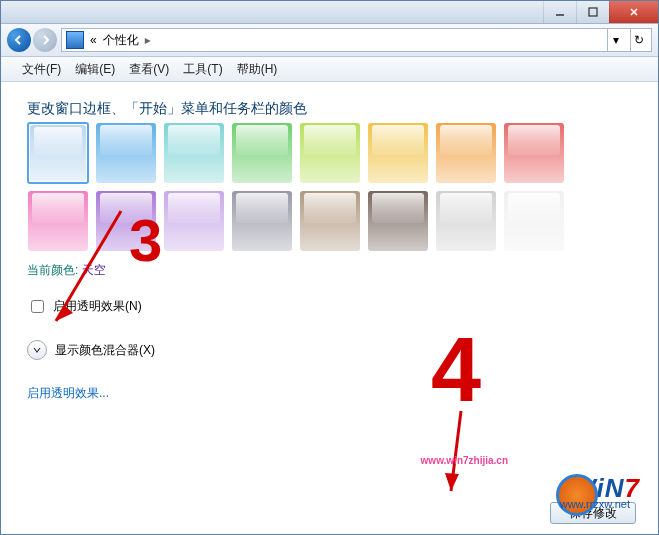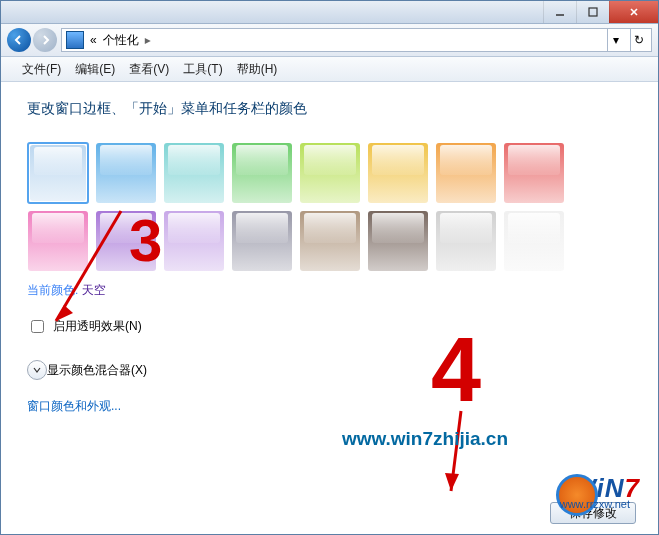--- a/index.html
+++ b/index.html
@@ -14,41 +14,41 @@
 .nav-arrow.dis { background:radial-gradient(circle at 30% 30%,#d0dae5,#9fb2c9); }
 .breadcrumb { flex:1; height:22px; background:#fff; border:1px solid #a9b8cc; display:flex; align-items:center; padding:0 4px; gap:6px; font-size:12px; }
 .breadcrumb .bc-icon { width:16px; height:16px; background:linear-gradient(#6fb7ff,#2b72c4); border:1px solid #12518e; }
 .breadcrumb .sep { color:#666; }
 .bc-drop { width:16px; height:22px; display:flex; align-items:center; justify-content:center; border-left:1px solid #a9b8cc; }
 .searchbox { width:210px; height:22px; background:#fff; border:1px solid #a9b8cc; display:flex; align-items:center; padding:0 4px; color:#888; gap:4px; }
 .searchbox input { border:0; outline:0; flex:1; font-size:12px; color:#888; font-style:italic; font-family:inherit; }
 .menubar { height:24px; background:linear-gradient(#f9fbfd,#e8eef5); border-bottom:1px solid #c7d3e2; display:flex; align-items:center; padding:0 21px; gap:14px; }
 .menubar span { color:#222; }
 .content { padding:18px 26px 0 26px; position:relative; }
-.heading { color:#0b3e6f; font-size:14px; margin-bottom:24px; }
+.heading { color:#0b3e6f; font-size:14px; margin-bottom:4px; }
 .swatches { display:flex; flex-wrap:wrap; gap:6px; margin-bottom:10px; }
 .swatch { width:62px; height:62px; border:1px solid transparent; border-radius:3px; position:relative; box-sizing:border-box; }
 .swatch.selected { border:2px solid #55a4ee; padding:1px; }
 .swatch-inner { width:100%; height:100%; border-radius:3px; position:relative; overflow:hidden; }
 .swatch-inner::before { content:""; position:absolute; top:2px; left:4px; right:4px; height:50%; background:linear-gradient(rgba(255,255,255,0.85),rgba(255,255,255,0.1)); border-radius:3px; }
 .cur-color { margin:8px 0 18px 0; }
-.cur-color .lbl { color:#3b82f6; }
+.cur-color .lbl { color:#0f766e; }
 .cur-color .val { color:#4c1d95; }
 .checkbox-row { display:flex; align-items:center; gap:6px; margin-bottom:24px; }
 .checkbox-row input { width:13px; height:13px; }
 .slider-row { display:flex; align-items:center; gap:24px; margin-bottom:26px; }
 .slider-track { flex:1; height:3px; background:#d0d6dd; border:1px solid #9faab8; position:relative; max-width:340px; }
 .slider-thumb { position:absolute; top:-8px; left:45%; width:10px; height:18px; background:linear-gradient(#f6f9fc,#cedbeb); border:1px solid #6f87a3; border-radius:2px; }
-.expander { display:flex; align-items:center; gap:0; margin-bottom:18px; }
+.expander { display:flex; align-items:center; gap:8px; margin-bottom:25px; }
 .exp-btn { width:18px; height:18px; border:1px solid #9faab8; border-radius:50%; display:flex; align-items:center; justify-content:center; background:linear-gradient(#fff,#e5ecf4); }
 .link { color:#0a64c2; cursor:pointer; }
 .btn-row { position:absolute; right:22px; bottom:10px; }
 .btn { height:22px; padding:0 18px; background:linear-gradient(#f6f9fc,#dde6f0); border:1px solid #8ea3bc; border-radius:3px; font-size:12px; font-family:inherit; }
 .overlay-svg { position:absolute; top:0; left:0; pointer-events:none; }
-.watermark1 { position:absolute; right:150px; bottom:84px; color:#0369a1; font-weight:bold; font-size:19px; }
+.watermark1 { position:absolute; right:150px; bottom:68px; color:#ec4899; font-weight:bold; font-size:10px; }
 .watermark2 { position:absolute; right:18px; bottom:30px; font-size:26px; font-weight:bold; font-style:italic; color:#1453a3; letter-spacing:1px; }
 .watermark2 .seven { color:#d30000; }
 .watermark3 { position:absolute; right:28px; bottom:24px; font-size:11px; color:#1453a3;text-align:right; }
 .rrlogo { position:absolute; right:60px; bottom:18px; width:36px; height:36px; border-radius:50%; background:radial-gradient(circle,#f58a2a,#d9560a); border:3px solid #2a7fd6; }
 </style>
 </head>
 <body>
 
 <div class="window">
   <div class="titlebar">
@@ -163,21 +163,21 @@
       <span>启用透明效果(N)</span>
     </div>
     <div class="expander">
       <div class="exp-btn">
           <svg width="8" height="8" viewBox="0 0 8 8">
             <path d="M1 2 L4 6 L7 2" fill="none" stroke="#333" stroke-width="1.2"></path>
           </svg>
         </div>
       <span>显示颜色混合器(X)</span>
     </div>
-    <div class="link">窗口颜色和外观...</div>
+    <div class="link">启用透明效果...</div>
   </div>
 
   <div class="btn-row">
     <button class="btn">保存修改</button>
   </div>
 
   <svg class="overlay-svg" width="659" height="535">
     <line x1="120" y1="210" x2="55" y2="320" stroke="#d30000" stroke-width="3"></line>
     <polygon points="55,320 63,304 72,312" fill="#d30000"></polygon>
     <text x="128" y="260" font-size="60" fill="#d30000" font-weight="bold">3</text>

